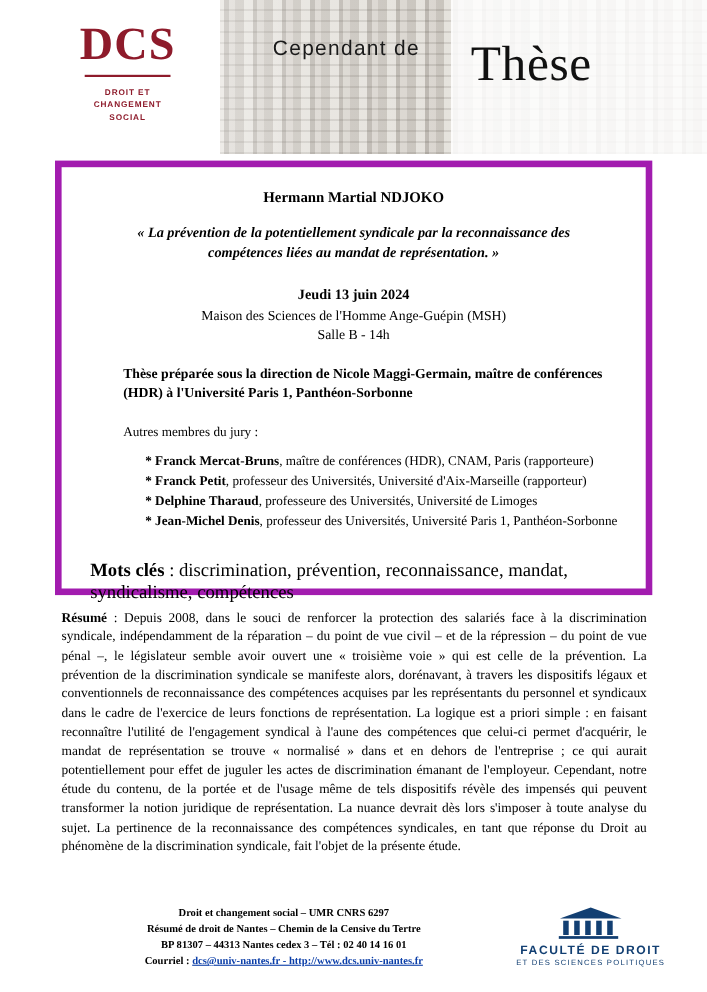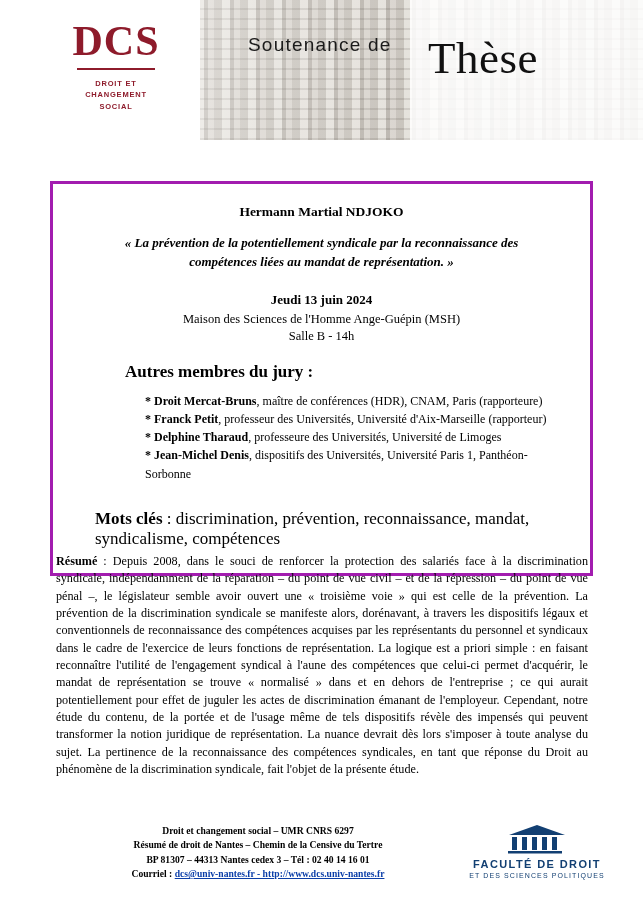--- a/index.html
+++ b/index.html
@@ -124,24 +124,23 @@
     letter-spacing: 0.5px;
   }
 
   
   .box {
     position: absolute;
     left: 50px;
     top: 146px;
     width: 543px;
     height: 395px;
-    border: 3px solid #a21caf;
+    border: 6px solid #a21caf;
     box-sizing: border-box;
-    padding: 12px 34px;
-    margin-top: 35px;
+    padding: 12px 18px;
   }
   .author {
     text-align: center;
     font-weight: bold;
     font-size: 13.5px;
     margin-top: 8px;
   }
   .title {
     text-align: center;
     font-style: italic;
@@ -169,22 +168,22 @@
     font-family: Liberation Serif, serif;
   }
   .direction {
     font-weight: bold;
     font-size: 12.5px;
     line-height: 1.4;
     margin-top: 20px;
     padding-left: 38px;
   }
   .jury-label {
-    font-weight: bold;
-    font-size: 17px;
+    font-weight: normal;
+    font-size: 12px;
     margin-top: 18px;
     padding-left: 38px;
   }
   .jury-list {
     margin-top: 10px;
     padding-left: 58px;
     font-size: 12px;
     line-height: 1.52;
   }
   .jury-list .m-strong {
@@ -277,43 +276,44 @@
 
   <div class="logo-dcs">
     <div class="mark">DCS</div>
     <div class="logo-rule"></div>
     <div class="tagline">
       <div>DROIT ET</div>
       <div>CHANGEMENT SOCIAL</div>
     </div>
   </div>
 
-  <div class="head-soutenance">Soutenance de</div>
+  <div class="head-soutenance">Cependant de</div>
   <div class="head-these">Thèse</div>
 </div>
 
 <div class="box">
   <div class="author">Hermann Martial NDJOKO</div>
   <div class="title">« La prévention de la potentiellement syndicale par la reconnaissance des compétences liées au mandat de représentation. »</div>
   <div class="date">Jeudi 13 juin 2024</div>
   <div class="place">Maison des Sciences de l'Homme Ange-Guépin (MSH)</div>
   <div class="room">Salle B - 14h</div>
+  <div class="direction">Thèse préparée sous la direction de Nicole Maggi-Germain, maître de conférences (HDR) à l'Université Paris 1, Panthéon-Sorbonne</div>
   <div class="jury-label">Autres membres du jury :</div>
   <div class="jury-list">
     <div>
-      <span class="m-strong">* Droit Mercat-Bruns</span><span>, maître de conférences (HDR), CNAM, Paris (rapporteure)</span>
+      <span class="m-strong">* Franck Mercat-Bruns</span><span>, maître de conférences (HDR), CNAM, Paris (rapporteure)</span>
     </div>
     <div>
       <span class="m-strong">* Franck Petit</span><span>, professeur des Universités, Université d'Aix-Marseille (rapporteur)</span>
     </div>
     <div>
       <span class="m-strong">* Delphine Tharaud</span><span>, professeure des Universités, Université de Limoges</span>
     </div>
     <div>
-      <span class="m-strong">* Jean-Michel Denis</span><span>, dispositifs des Universités, Université Paris 1, Panthéon-Sorbonne</span>
+      <span class="m-strong">* Jean-Michel Denis</span><span>, professeur des Universités, Université Paris 1, Panthéon-Sorbonne</span>
     </div>
   </div>
   <div class="keywords">
     <span class="k-label">Mots clés</span><span> : discrimination, prévention, reconnaissance, mandat, syndicalisme, compétences</span>
   </div>
 </div>
 
 <div class="abstract">
   <span class="a-label">Résumé</span><span> : Depuis 2008, dans le souci de renforcer la protection des salariés face à la discrimination syndicale, indépendamment de la réparation – du point de vue civil – et de la répression – du point de vue pénal –, le législateur semble avoir ouvert une « troisième voie » qui est celle de la prévention. La prévention de la discrimination syndicale se manifeste alors, dorénavant, à travers les dispositifs légaux et conventionnels de reconnaissance des compétences acquises par les représentants du personnel et syndicaux dans le cadre de l'exercice de leurs fonctions de représentation. La logique est a priori simple : en faisant reconnaître l'utilité de l'engagement syndical à l'aune des compétences que celui-ci permet d'acquérir, le mandat de représentation se trouve « normalisé » dans et en dehors de l'entreprise ; ce qui aurait potentiellement pour effet de juguler les actes de discrimination émanant de l'employeur. Cependant, notre étude du contenu, de la portée et de l'usage même de tels dispositifs révèle des impensés qui peuvent transformer la notion juridique de représentation. La nuance devrait dès lors s'imposer à toute analyse du sujet. La pertinence de la reconnaissance des compétences syndicales, en tant que réponse du Droit au phénomène de la discrimination syndicale, fait l'objet de la présente étude.</span>
 </div>

